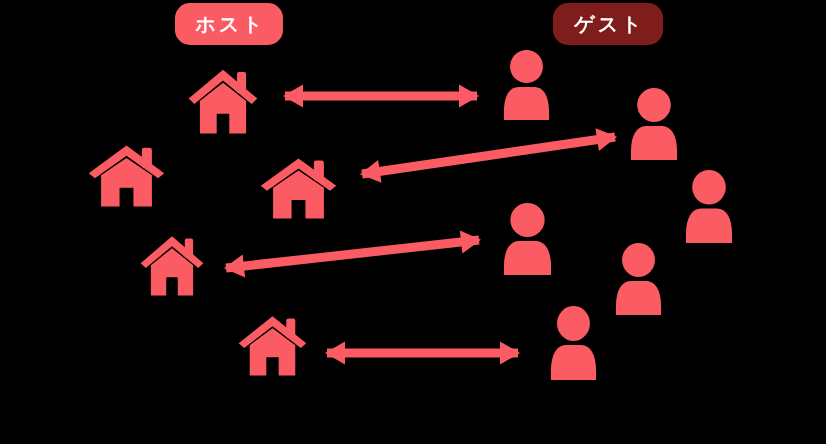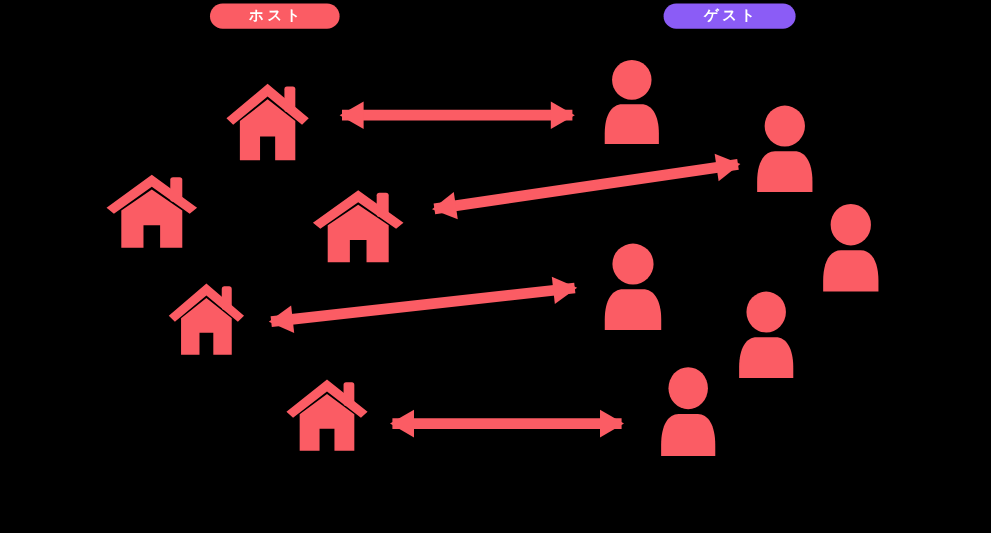--- a/index.html
+++ b/index.html
@@ -6,24 +6,24 @@
   .canvas {
     position: relative;
     width: 826px;
     height: 444px;
     background: #000;
     overflow: hidden;
     font-family: "Liberation Sans", "DejaVu Sans", sans-serif;
   }
   .pill {
     position: absolute;
-    height: 21px;
+    height: 42px;
     border-radius: 15px;
     color: #fff;
-    font-size: 12px;
+    font-size: 20px;
     font-weight: bold;
     letter-spacing: 3px;
     display: flex;
     align-items: center;
     justify-content: center;
     box-sizing: border-box;
     padding-left: 3px; 
   }
   .pill-host { left: 175px; top: 3px; width: 108px; }
   .pill-guest { left: 553px; top: 3px; width: 110px; }
@@ -87,14 +87,14 @@
       <g transform="translate(615,243) scale(0.47,0.4864864864864865)" fill="#FB5C64">
         <circle cx="50" cy="35" r="35"></circle>
         <path d="M2,148 L2,130 C2,96 15,78 33,78 L67,78 C85,78 98,96 98,130 L98,148 Z"></path>
       </g>
       <g transform="translate(550,306) scale(0.47,0.5)" fill="#FB5C64">
         <circle cx="50" cy="35" r="35"></circle>
         <path d="M2,148 L2,130 C2,96 15,78 33,78 L67,78 C85,78 98,96 98,130 L98,148 Z"></path>
       </g>
     </svg>
   <div class="pill pill-host" style="background: rgb(251, 92, 100); color: rgb(255, 255, 255);">ホスト</div>
-  <div class="pill pill-guest" style="background: #8b5cf6; color: rgb(255, 255, 255);">ゲスト</div>
+  <div class="pill pill-guest" style="background: #7f1d1d; color: rgb(255, 255, 255);">ゲスト</div>
 </div>
 
 </body></html>

